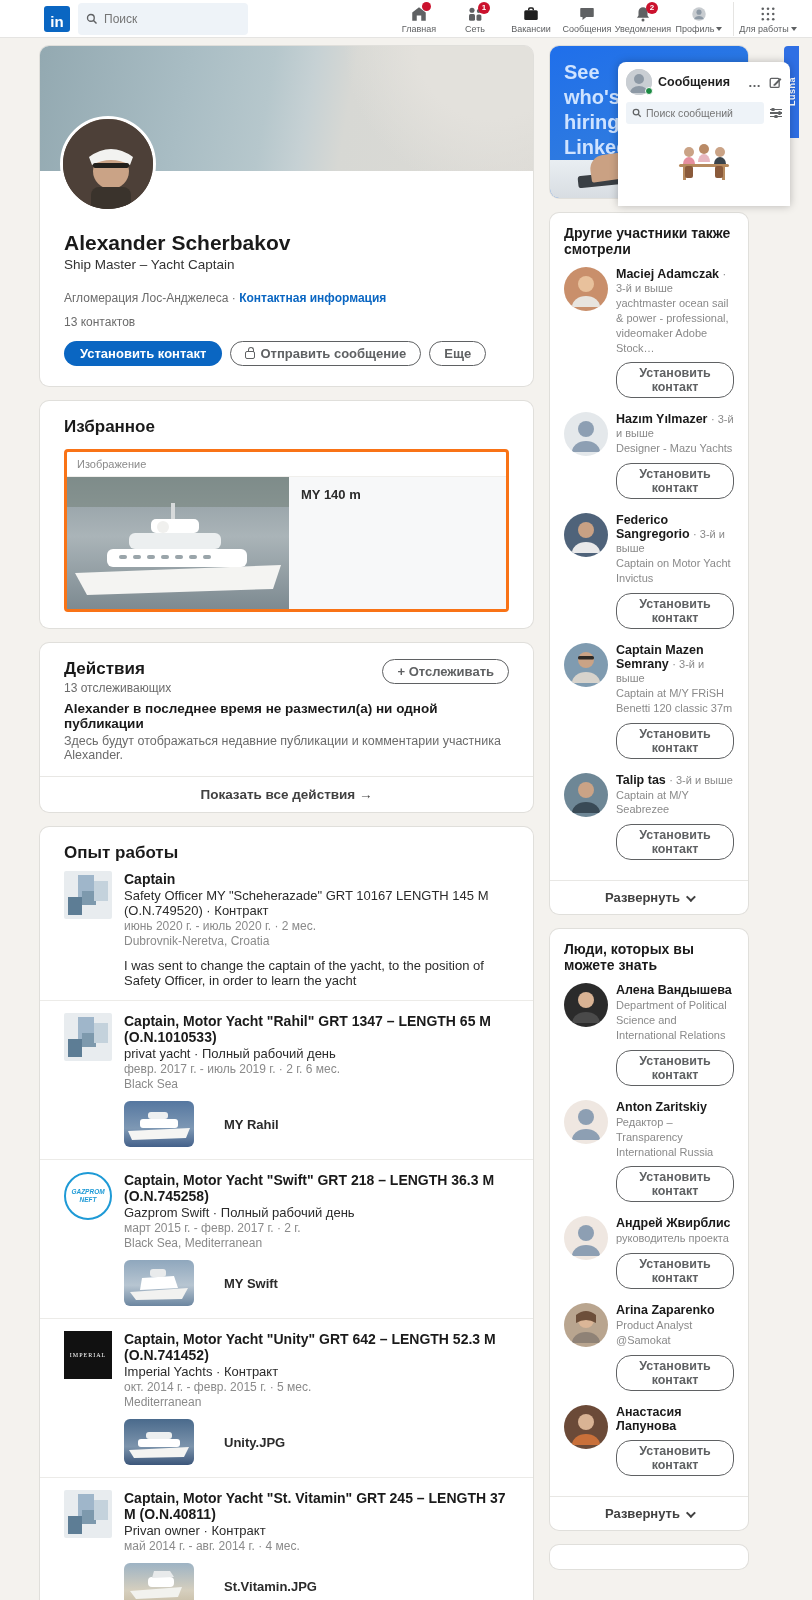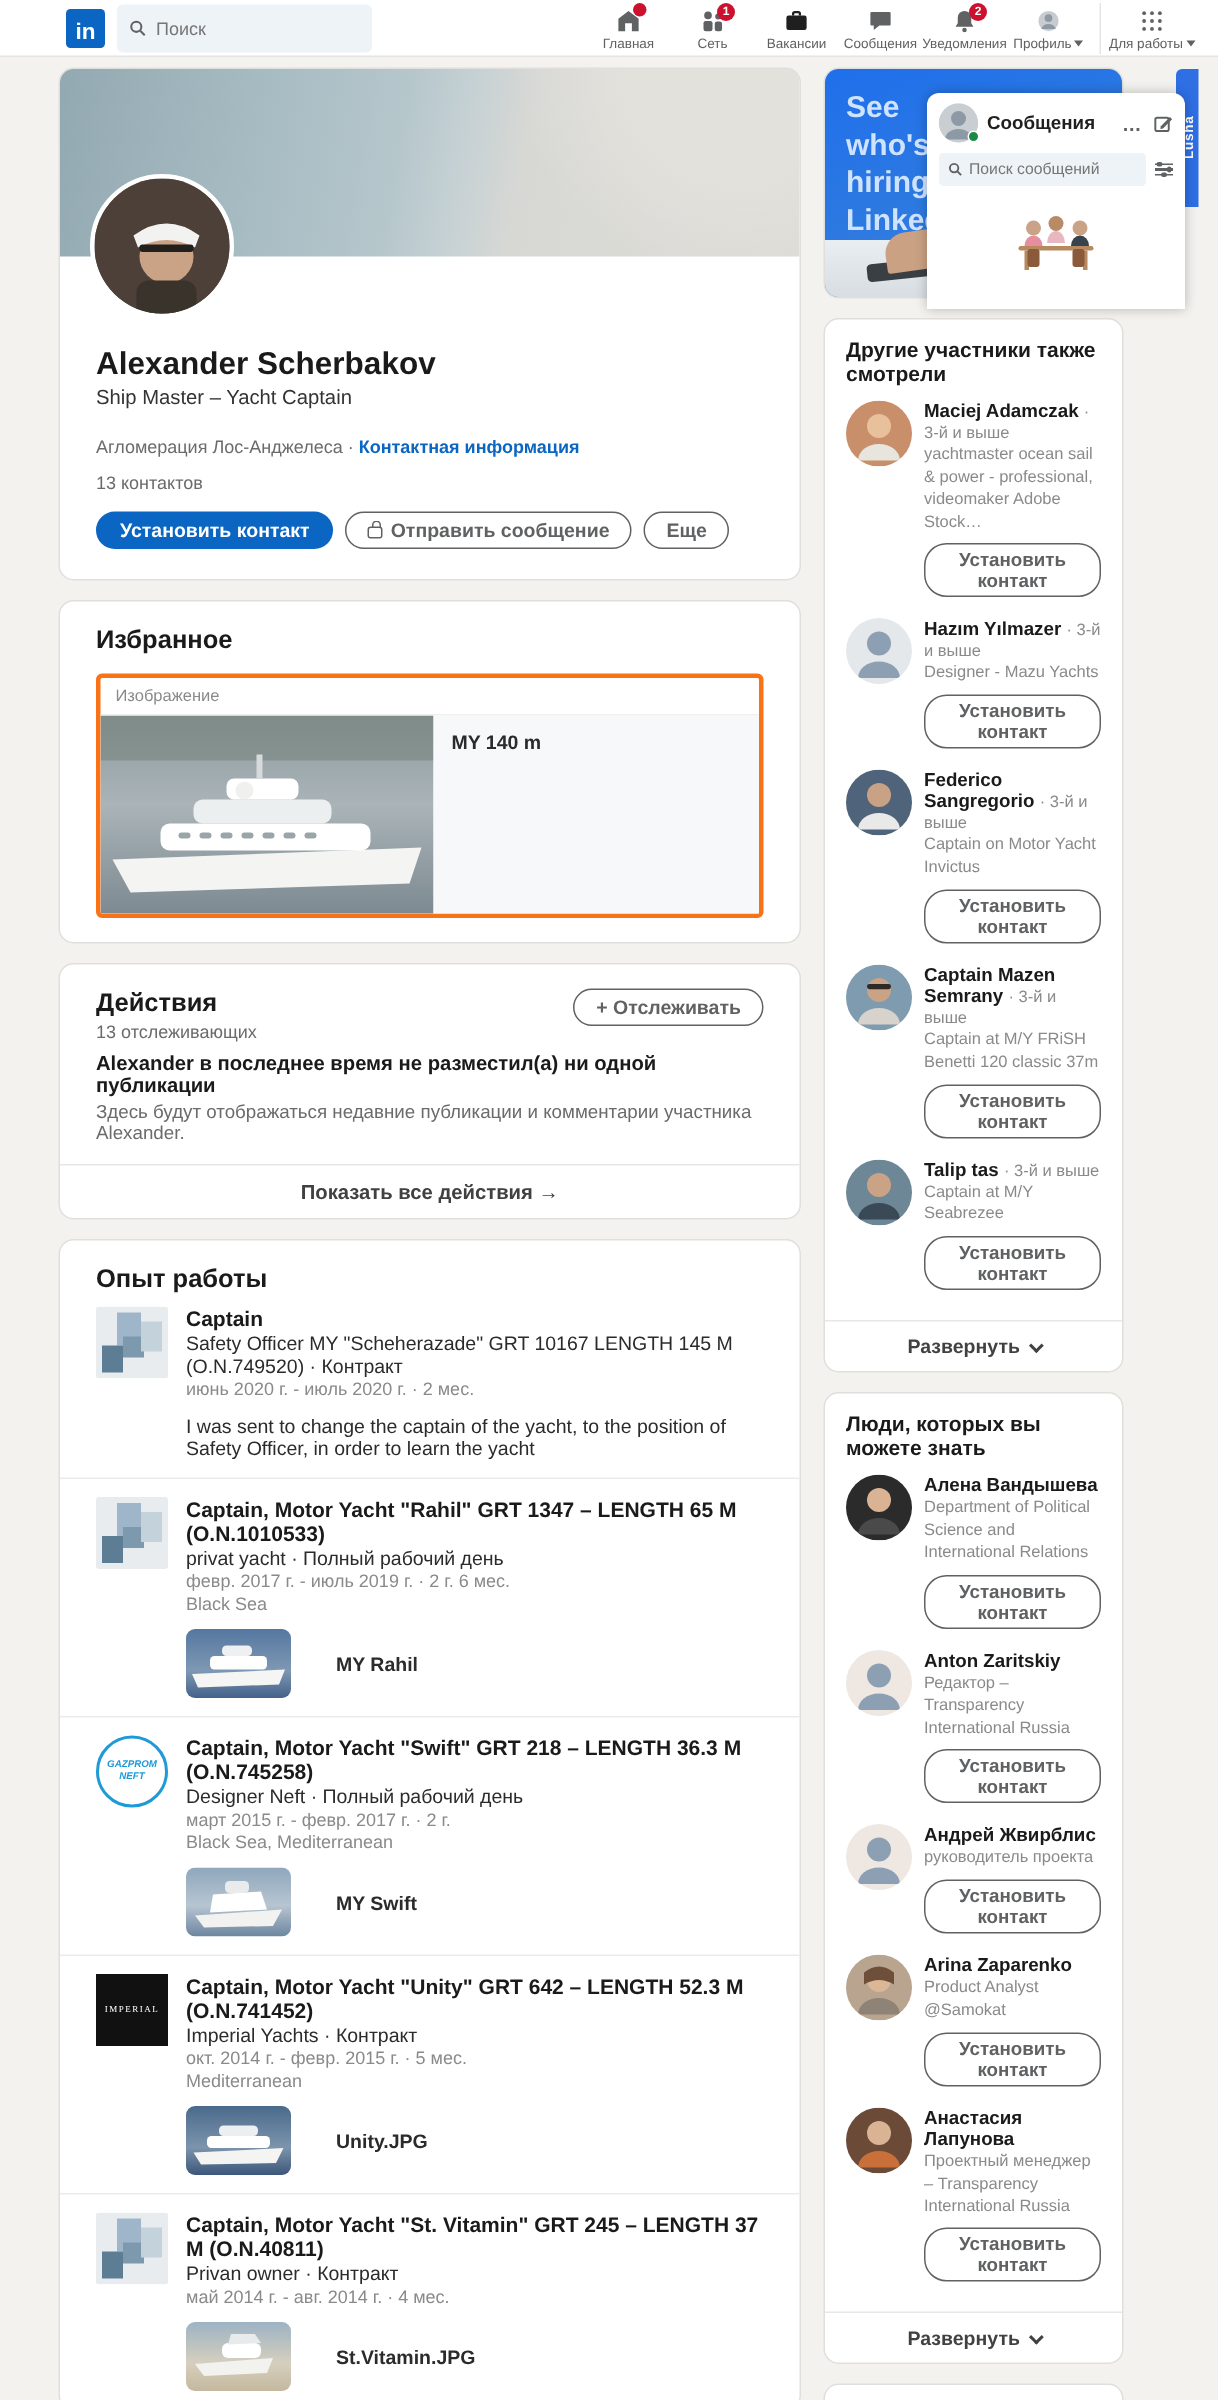--- a/index.html
+++ b/index.html
@@ -323,20 +323,21 @@
               <rect x="14" y="4" width="16" height="22" fill="#9fb6ca"></rect>
               <rect x="4" y="26" width="14" height="18" fill="#5d7d95"></rect>
               <rect x="18" y="20" width="14" height="14" fill="#7d99ad"></rect>
               <rect x="30" y="10" width="14" height="20" fill="#c4d2dc"></rect>
             </svg>
         </div>
         <div style="flex:1">
           <div class="exp-title">Captain</div>
           <div class="exp-co">Safety Officer MY "Scheherazade" GRT 10167 LENGTH 145 M (O.N.749520) · Контракт</div>
           <div class="exp-dates">июнь 2020 г. - июль 2020 г. · 2 мес.</div>
+          <div class="exp-loc">Dubrovnik-Neretva, Croatia</div>
           <div class="exp-desc">I was sent to change the captain of the yacht, to the position of Safety Officer, in order to learn the yacht</div>
         </div>
       </div>
 
       <div class="exp-item">
         <div class="exp-logo">
           <svg width="48" height="48" viewBox="0 0 48 48">
               <rect width="48" height="48" fill="#e8ecef"></rect>
               <rect x="14" y="4" width="16" height="22" fill="#9fb6ca"></rect>
               <rect x="4" y="26" width="14" height="18" fill="#5d7d95"></rect>
@@ -363,21 +364,21 @@
         </div>
       </div>
 
       <div class="exp-item">
         <div class="logo-gazprom">
           <span>GAZPROM</span>
           <span>NEFT</span>
         </div>
         <div style="flex:1">
           <div class="exp-title">Captain, Motor Yacht "Swift" GRT 218 – LENGTH 36.3 M (O.N.745258)</div>
-          <div class="exp-co">Designer Neft · Полный рабочий день</div>
+          <div class="exp-co">Gazprom Swift · Полный рабочий день</div>
           <div class="exp-dates">март 2015 г. - февр. 2017 г. · 2 г.</div>
           <div class="exp-loc">Black Sea, Mediterranean</div>
           <div class="exp-attach">
             <div class="exp-thumb">
               <div class="yacht-bg" style="background:linear-gradient(180deg,#8fa7bd 0%,#b7c5d1 55%,#6c86a0 100%);"></div>
               <svg width="70" height="46" viewBox="0 0 70 46" style="position:relative">
                   <path d="M6 32 L64 28 L58 39 L12 40 Z" fill="#f2f2f0"></path>
                   <path d="M18 18 L50 16 L54 28 L16 30 Z" fill="#fff"></path>
                   <rect x="26" y="9" width="16" height="8" rx="3" fill="#e9ebec"></rect>
                 </svg>
@@ -602,21 +603,20 @@
         <div class="person" style="margin-bottom:8px;">
           <div class="avatar">
               <svg viewBox="0 0 44 44" width="44" height="44">
                 <rect width="44" height="44" fill="#6b4a38"></rect>
                 <circle cx="22" cy="17" r="8" fill="#d9b394"></circle>
                 <path d="M8 40a14 11 0 0 1 28 0" fill="#c9703a"></path>
               </svg>
             </div>
           <div class="pers-body">
             <div class="pers-name"><span>Анастасия Лапунова</span></div>
-            <div class="pers-head">Проектный менеджер – Transparency International Russia</div>
             <div class="pers-btn"><button class="pill">Установить контакт</button></div>
           </div>
         </div>
       </div>
       <div class="expand"><span>Развернуть</span><i class="chev"></i></div>
     </section>
 
     <section class="side-card">
       <div class="side-pad">
         

